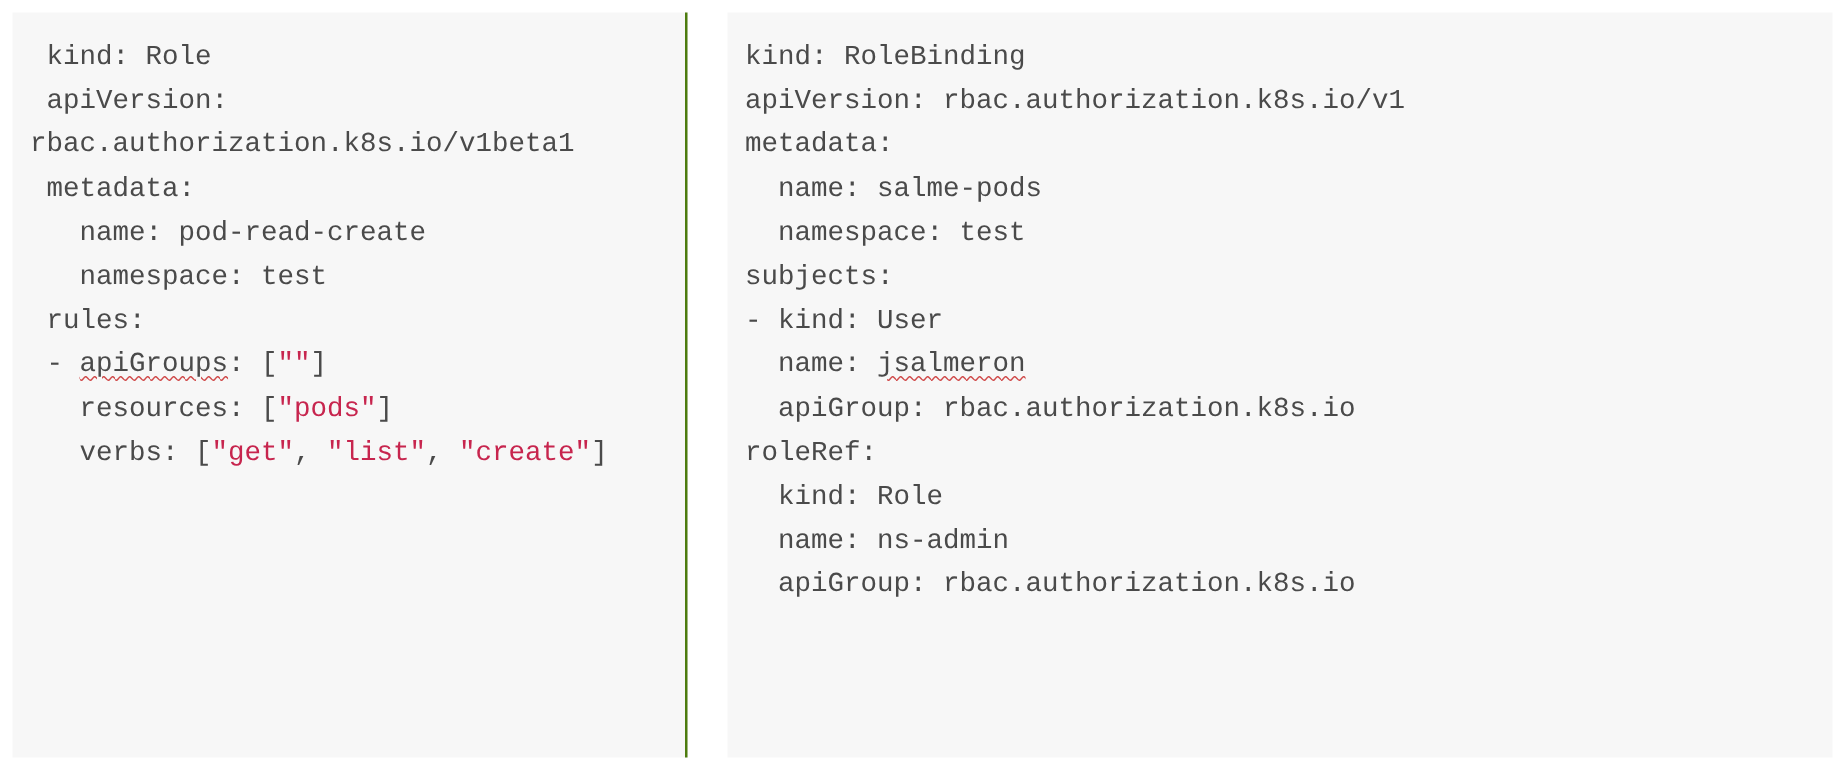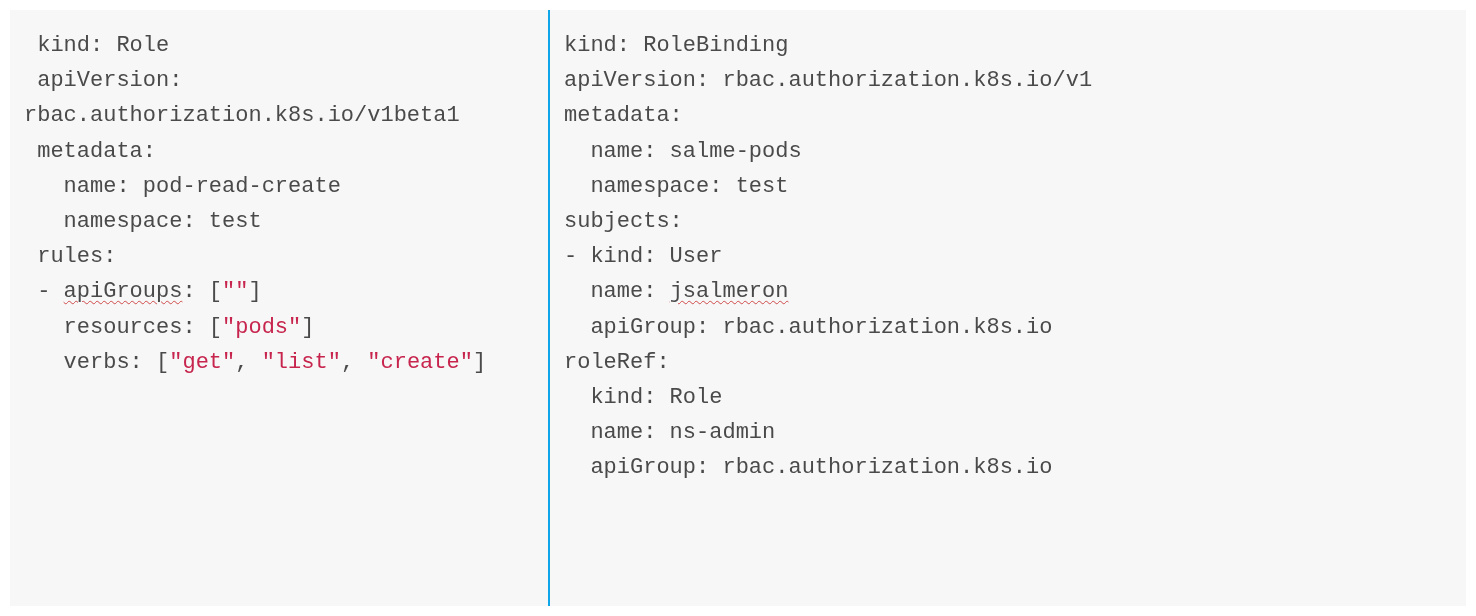--- a/index.html
+++ b/index.html
@@ -21,24 +21,25 @@
       min-height: 596px;
     }
     .pane {
       background: #f7f7f7;
       padding: 18px 14px 18px 14px;
       white-space: pre;
       overflow: hidden;
     }
     .pane-left {
       flex: 0 0 540px;
-      border-right: 2px solid #0ea5e9;
+      border-right: 2px solid #4d7c0f;
     }
     .pane-right {
       flex: 1;
+      margin-left: 32px;
     }
     .str {
       color: #c7254e;
     }
     .squiggle {
       text-decoration-line: underline;
       text-decoration-style: wavy;
       text-decoration-color: #d04a4a;
       text-decoration-thickness: 1px;
       text-underline-offset: 3px;

